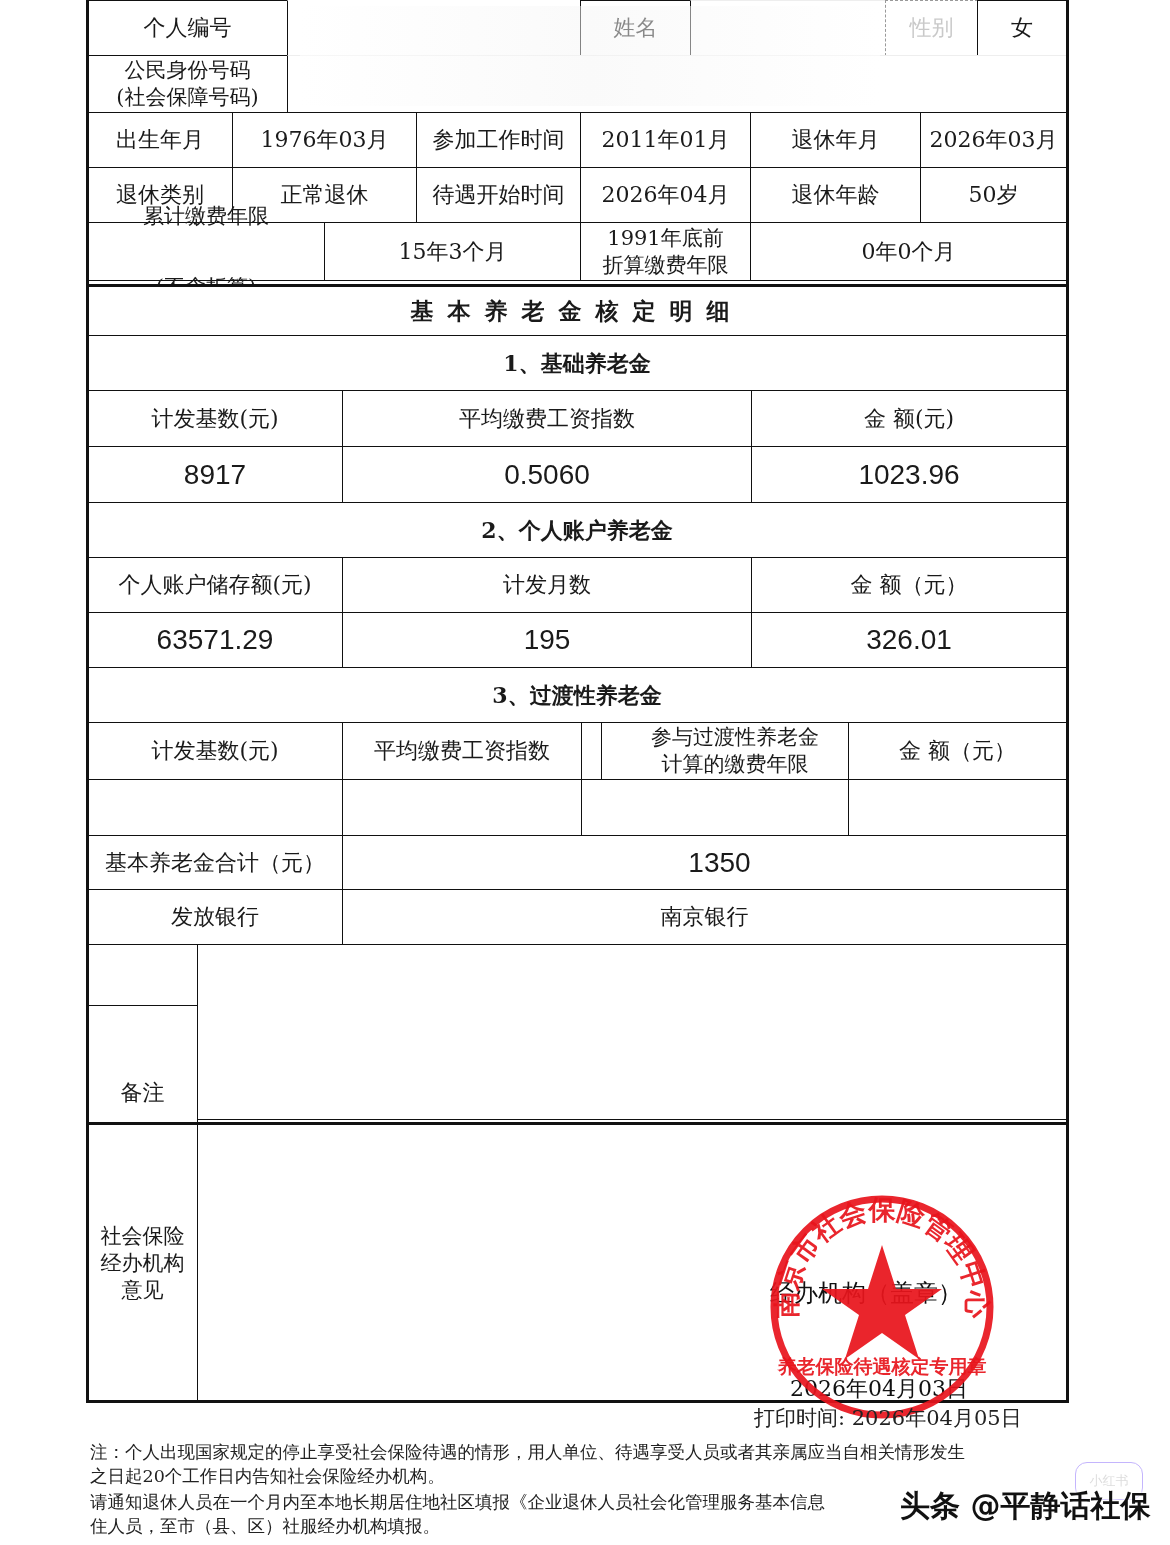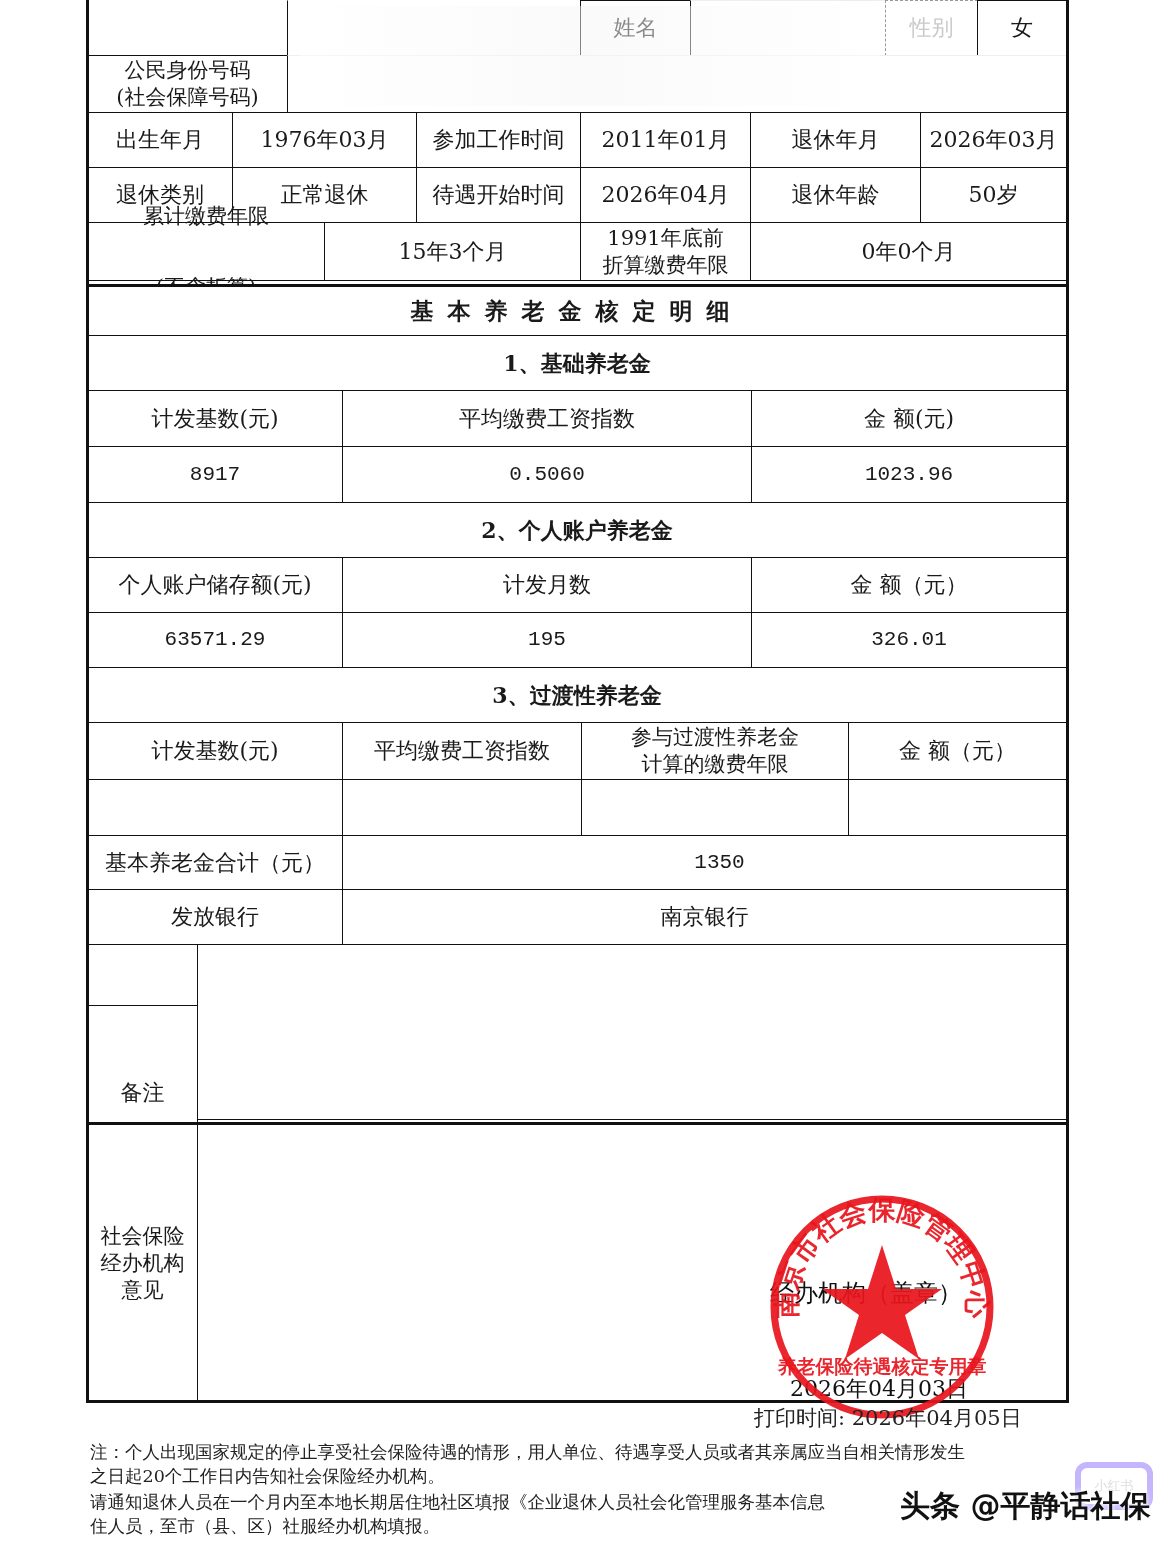--- a/index.html
+++ b/index.html
@@ -9,35 +9,38 @@
   .cell { position:absolute; box-sizing:border-box; border:1.5px solid #111;
           display:flex; align-items:center; justify-content:center; text-align:center;
           font-size:22px; line-height:28px; background:#fff; }
   .cell.two { flex-direction:column; font-size:21px; line-height:27px; }
   .cell .ln { display:block; }
   .outer { position:absolute; box-sizing:border-box; border:3px solid #111; pointer-events:none; }
   .redact { position:absolute; background:linear-gradient(90deg,rgba(255,255,255,0.95),rgba(245,245,245,0.9),rgba(255,255,255,0.95)); }
   .faded { color:#c9c9c9; }
   .title { font-weight:bold; letter-spacing:14px; font-size:23px; }
   .sect { font-weight:bold; font-size:22px; }
-  .num { font-family:Liberation Mono, monospace; font-size:21px; }
+  .num { font-family:Liberation Sans, sans-serif; font-size:28px; }
   .seal { position:absolute; left:768px; top:1193px; width:228px; height:228px; }
   .stamp-text { position:absolute; font-size:24px; color:#111; }
   .note { position:absolute; left:90px; font-size:17.5px; line-height:24px; color:#222; white-space:nowrap; }
   .watermark { position:absolute; left:900px; top:1486px; font-family:"DejaVu Sans","Liberation Sans",sans-serif;
                font-size:30px; font-weight:bold; color:#111; text-shadow:0 0 3px #fff, 0 0 6px #fff; }
   .wm-badge { position:absolute; left:1075px; top:1462px; width:66px; height:36px; border-radius:12px;
-              border:6px solid #c4b5fd; color:#ddd; font-size:13px; display:flex; align-items:center; justify-content:center;
+              border:1px solid #c4b5fd; color:#ddd; font-size:13px; display:flex; align-items:center; justify-content:center;
               font-family:"DejaVu Sans","Liberation Sans",sans-serif; }
 </style>
 </head>
 <body>
 
 <div class="page">
 
+  <div class="cell" style="left:87px;top:0;width:201px;height:56px;">
+      <span>个人编号</span>
+    </div>
   <div class="cell" style="left:287px;top:0;width:294px;height:56px;border-top-color:#fff;">
       <span></span>
     </div>
   <div class="cell" style="left:580px;top:0;width:111px;height:56px;">
       <span>姓名</span>
     </div>
   <div class="cell" style="left:690px;top:0;width:196px;height:56px;border-top-color:#eee;">
       <span></span>
     </div>
   <div class="cell faded" style="left:885px;top:0;width:93px;height:56px;border-color:#999;border-style:dashed;">
@@ -159,21 +162,21 @@
 
   <div class="cell sect" style="left:87px;top:667px;width:980px;height:56px;">
       <span>3、过渡性养老金</span>
     </div>
   <div class="cell" style="left:87px;top:722px;width:256px;height:58px;">
       <span>计发基数(元)</span>
     </div>
   <div class="cell" style="left:342px;top:722px;width:240px;height:58px;">
       <span>平均缴费工资指数</span>
     </div>
-  <div class="cell two" style="left:581px;top:722px;width:268px;height:58px;">
+  <div class="cell two" style="left:601px;top:722px;width:268px;height:58px;">
     <span class="ln">参与过渡性养老金</span>
     <span class="ln">计算的缴费年限</span>
   </div>
   <div class="cell" style="left:848px;top:722px;width:219px;height:58px;">
       <span>金 额（元）</span>
     </div>
   <div class="cell num" style="left:87px;top:779px;width:256px;height:57px;">
       <span></span>
     </div>
   <div class="cell num" style="left:342px;top:779px;width:240px;height:57px;">

